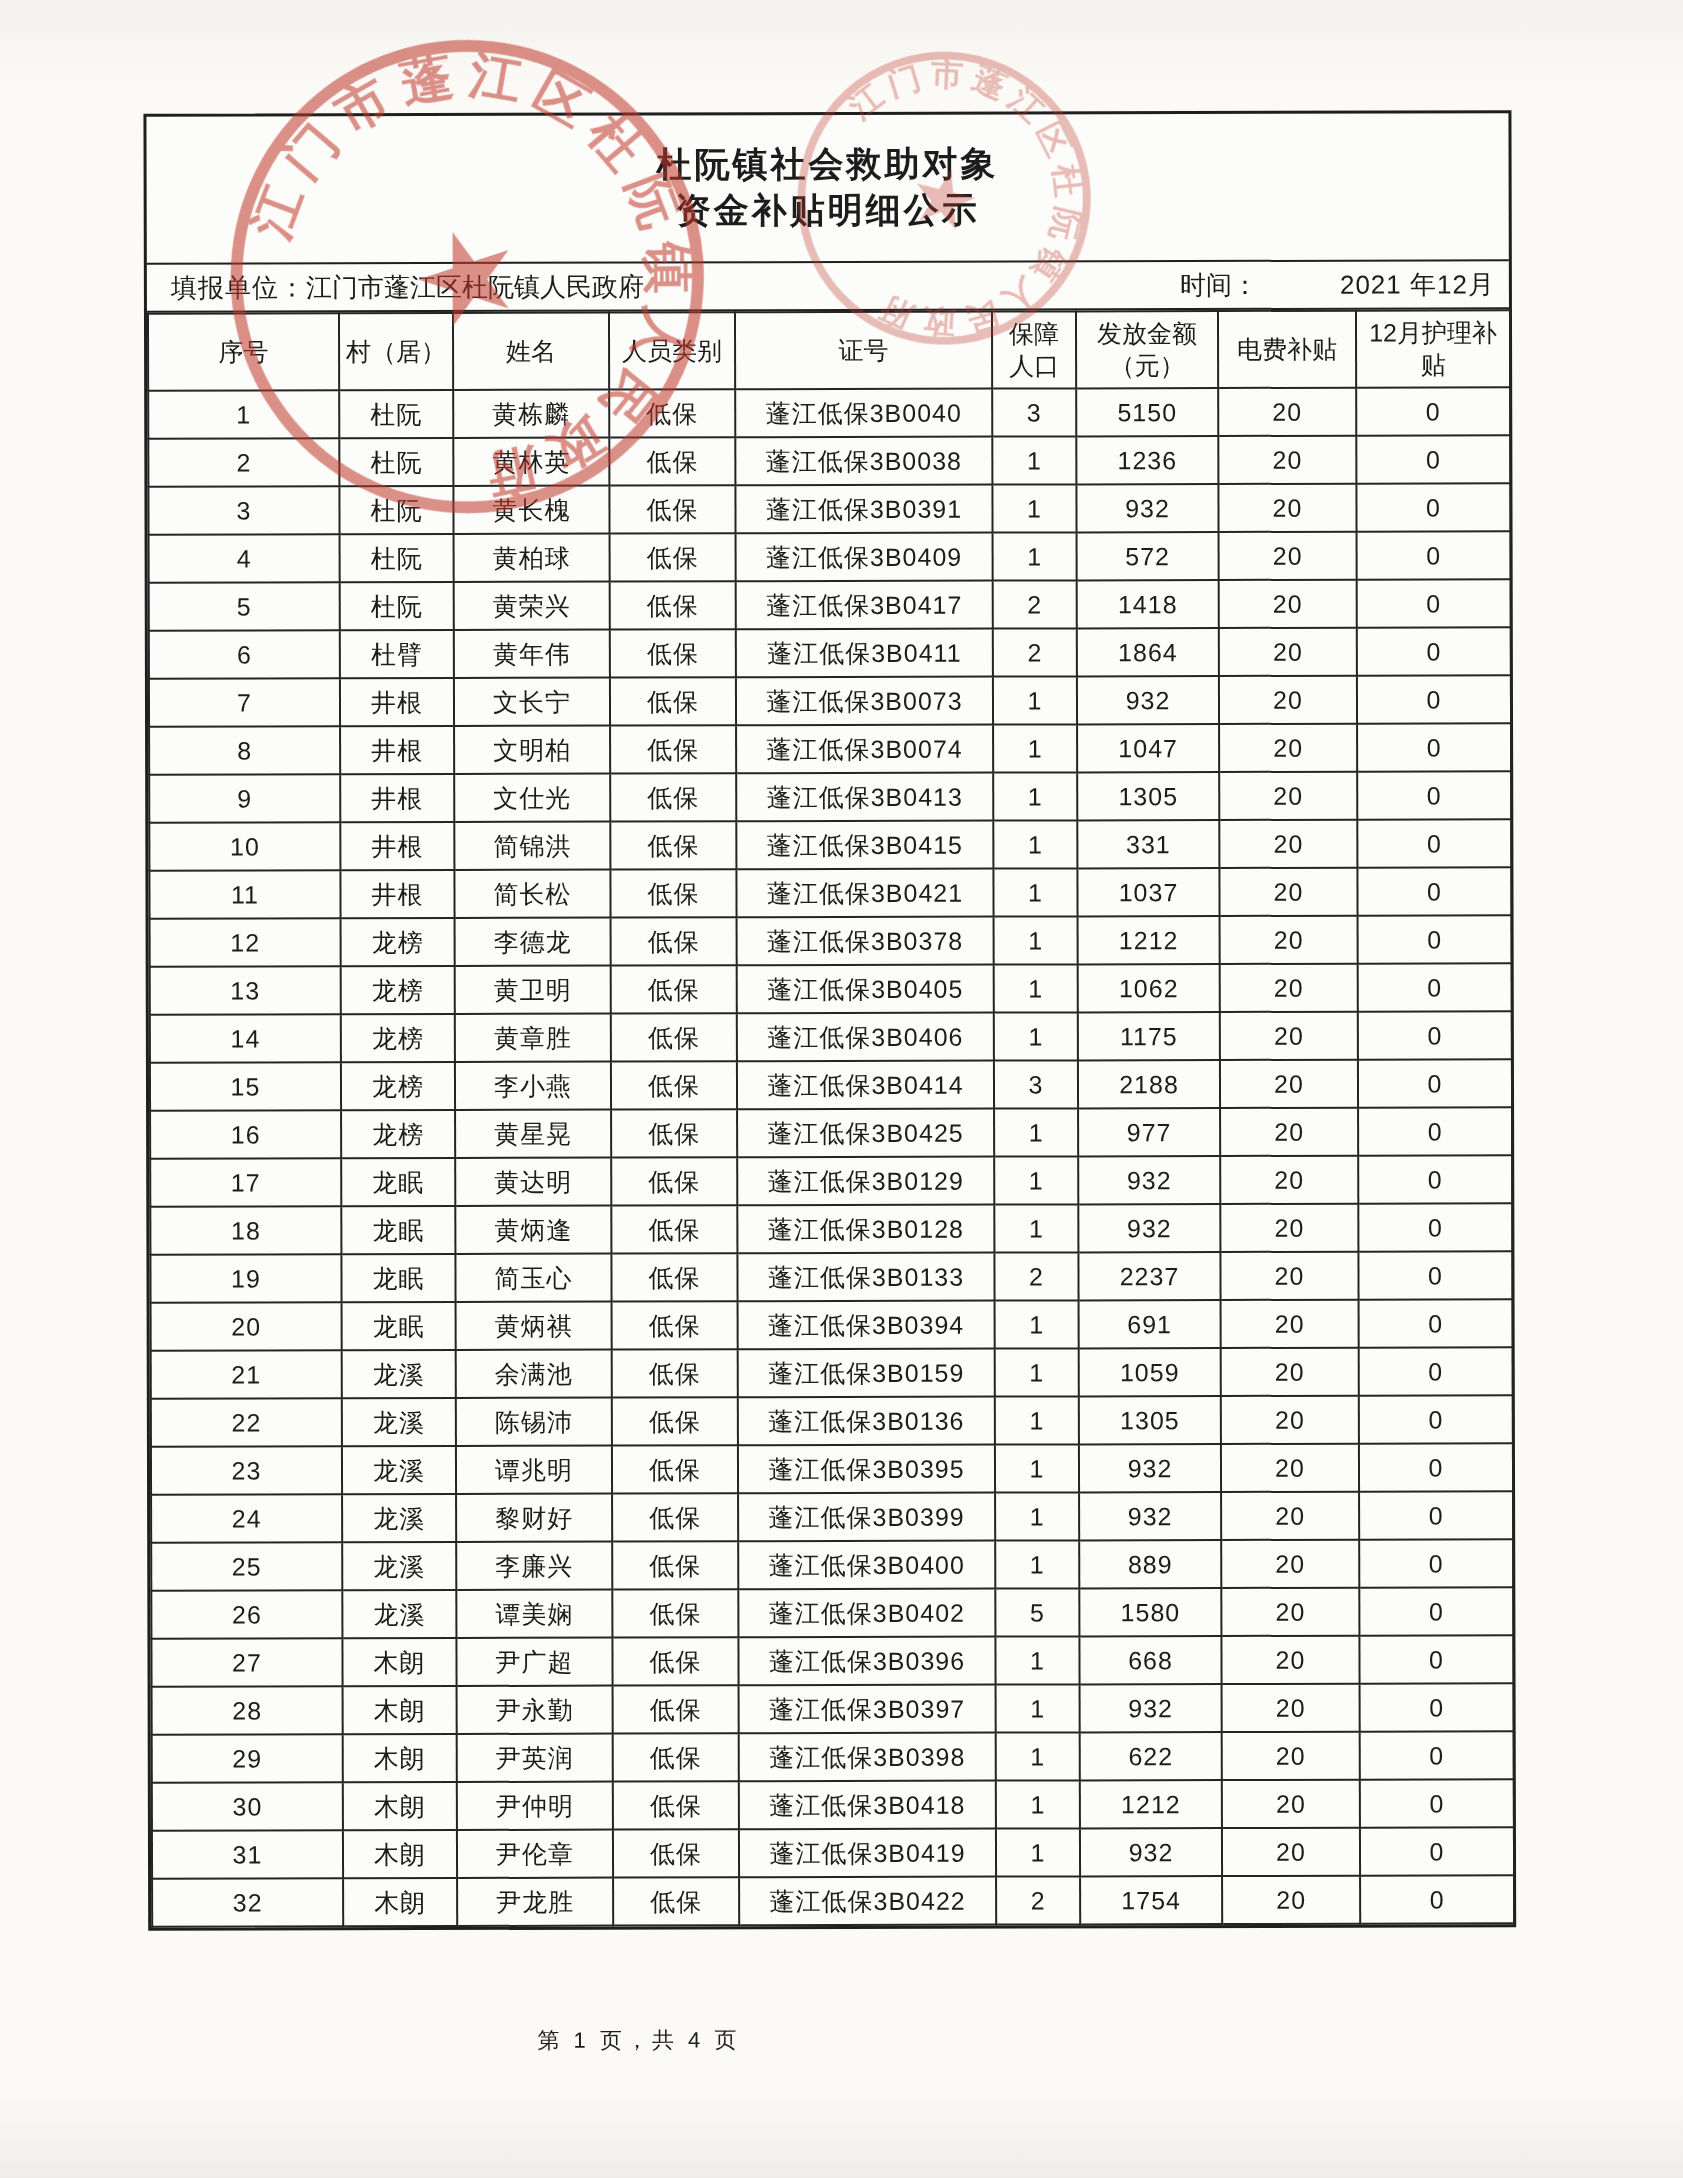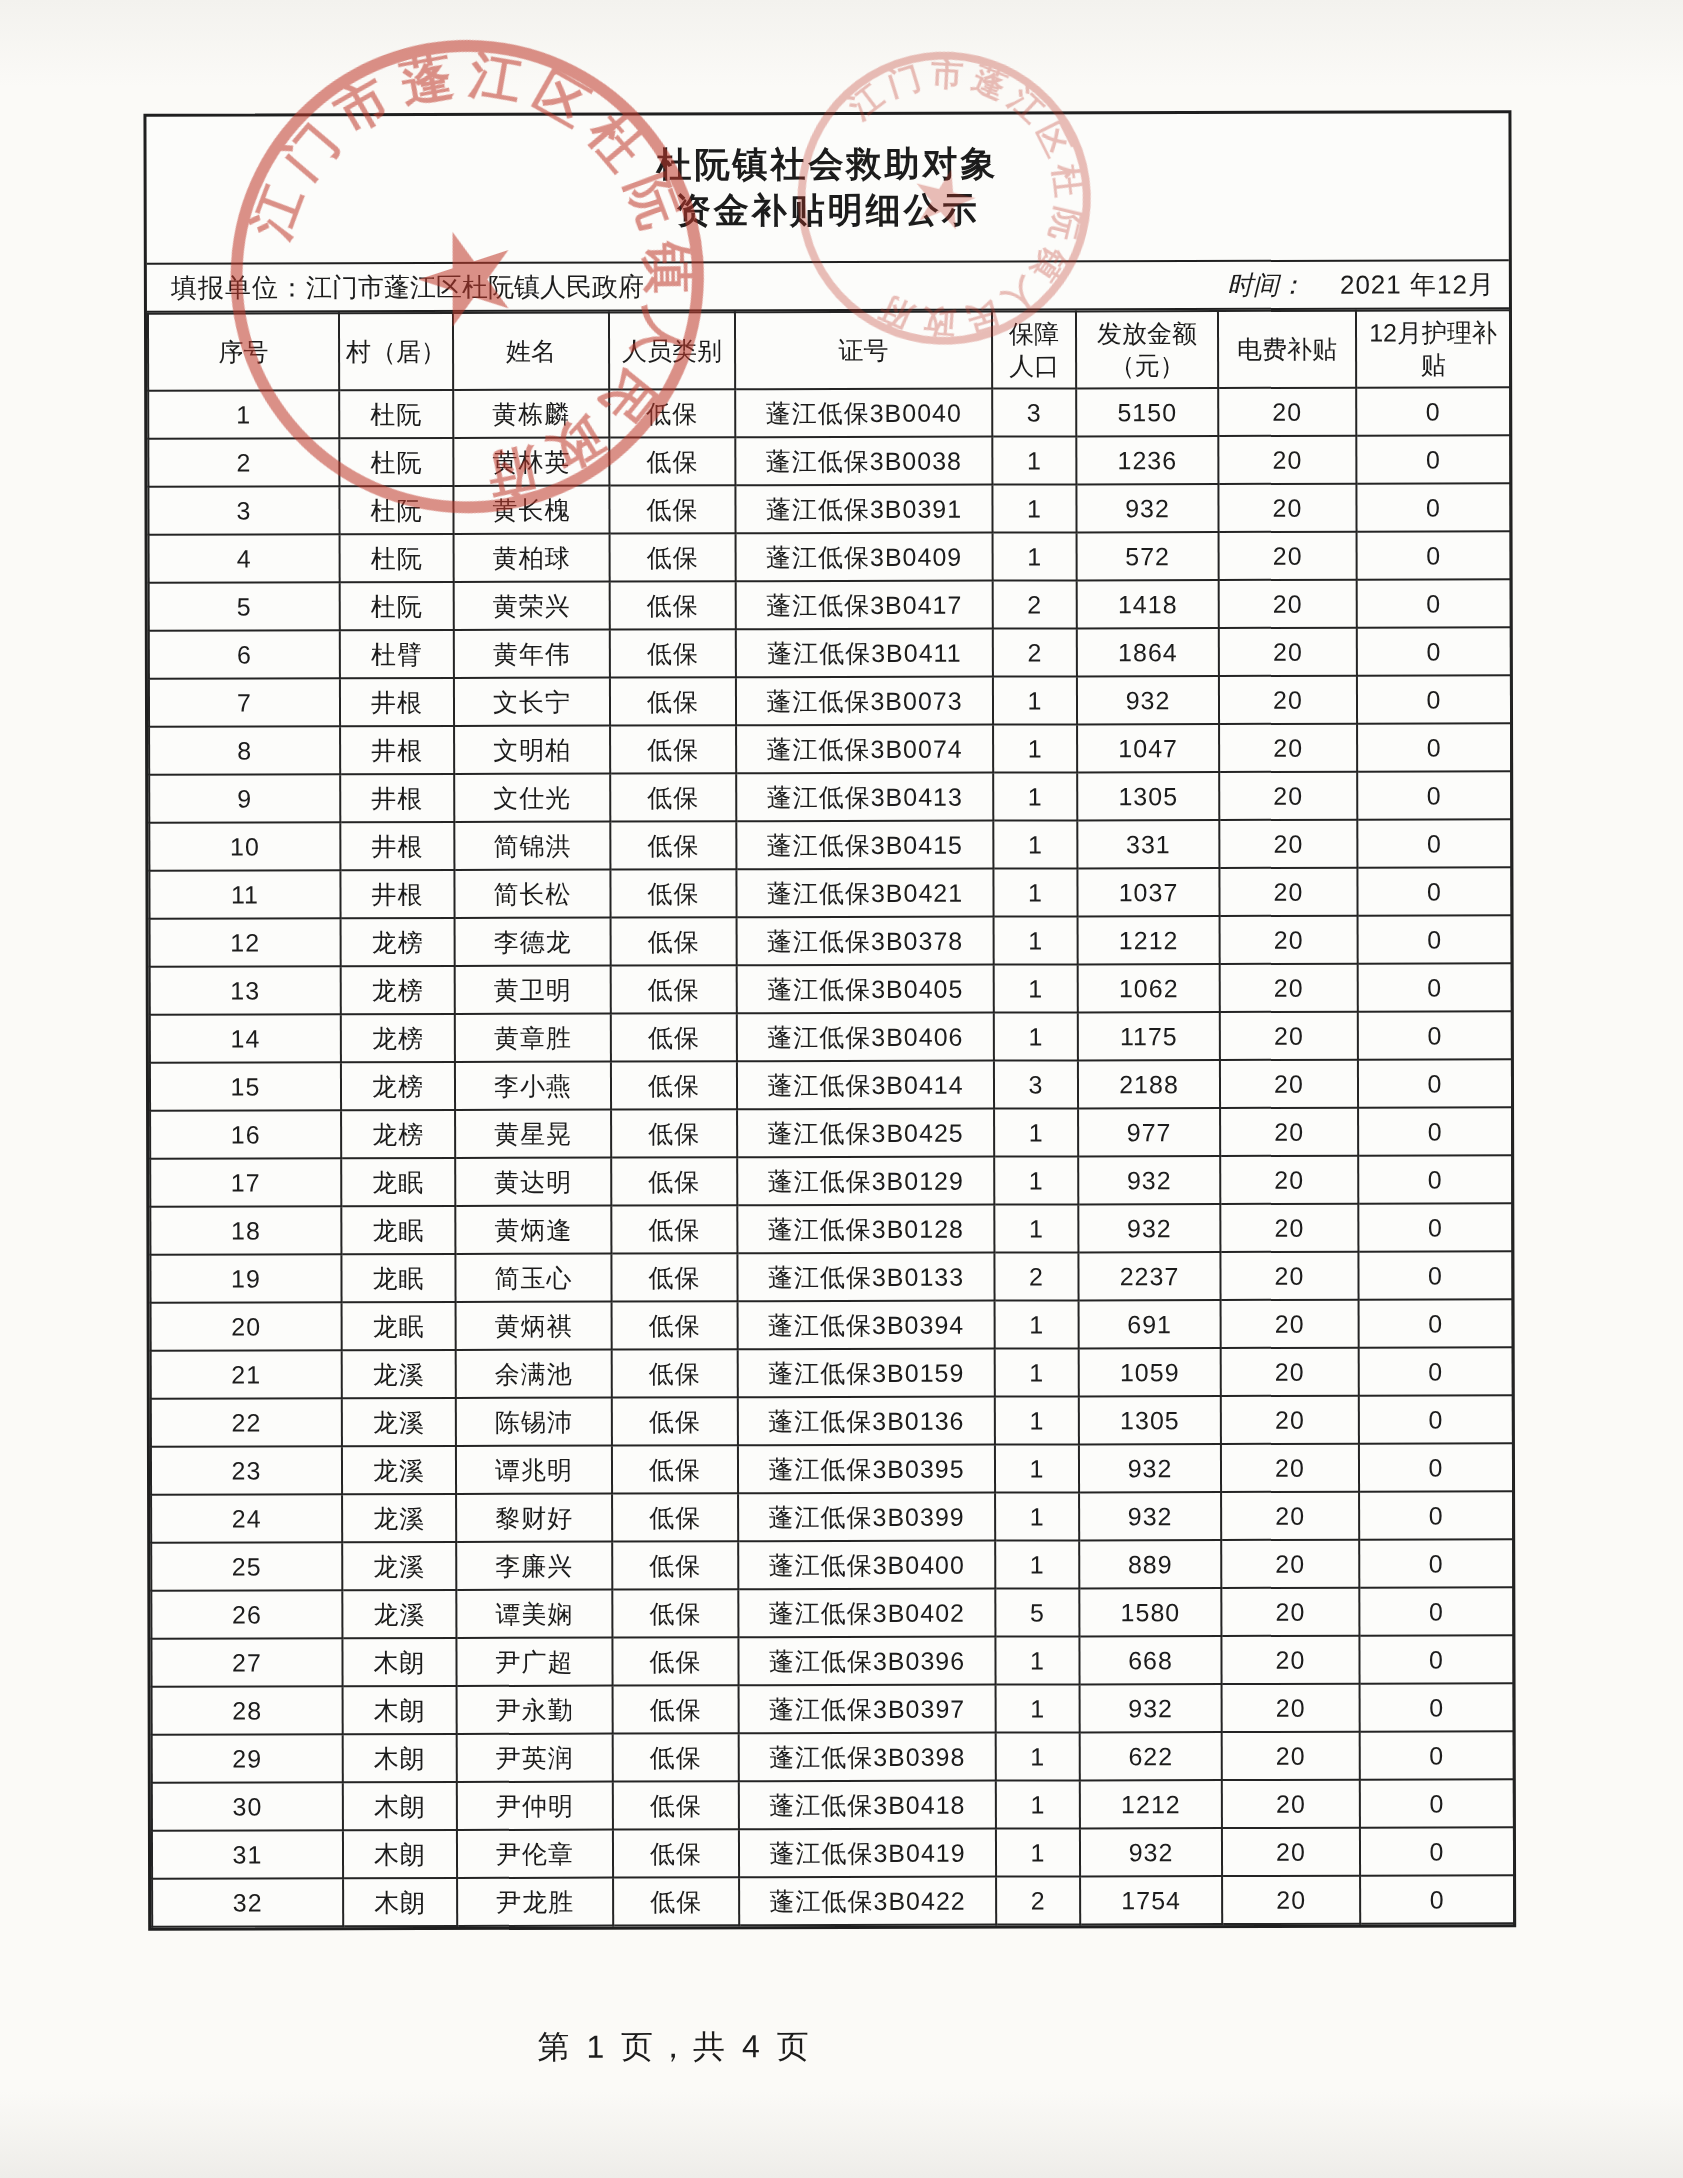--- a/index.html
+++ b/index.html
@@ -29,21 +29,21 @@
   }
   .title-line{
     font-size:35px;font-weight:700;letter-spacing:3px;line-height:46px;
   }
   .meta-row{
     position:relative;height:46px;border-bottom:2px solid #1f1f1f;
     font-size:26px;line-height:46px;
   }
   .meta-left{position:absolute;left:12px;top:0;white-space:nowrap;}
   .meta-left .lbl{letter-spacing:1px;margin-left:12px;}
-  .meta-time-label{position:absolute;left:1080px;top:0;font-style:italic;}
+  .meta-time-label{position:absolute;left:1033px;top:0;}
   .meta-time-value{position:absolute;left:1193px;top:0;letter-spacing:1px;}
   table.grid{
     width:100%;
     border-collapse:collapse;
     table-layout:fixed;
   }
   table.grid th, table.grid td{
     border:2px solid #242424;
     text-align:center;
     vertical-align:middle;
@@ -65,21 +65,21 @@
   col.c-village{width:114px;}
   col.c-name{width:156px;}
   col.c-category{width:126px;}
   col.c-cert{width:257px;}
   col.c-pop{width:84px;}
   col.c-amount{width:142px;}
   col.c-electric{width:138px;}
   col.c-nursing{width:154px;}
   .footer{
     position:absolute;left:535px;top:2025px;
-    font-size:32px;letter-spacing:4px;
+    font-size:22px;letter-spacing:4px;
   }
   .seal{position:absolute;pointer-events:none;}
   .seal-left{left:220px;top:26px;width:500px;height:500px;opacity:0.55;transform:rotate(-18deg);filter:blur(0.4px);}
   .seal-right{left:788px;top:40px;width:317px;height:317px;opacity:0.32;transform:rotate(14deg);filter:blur(0.5px);}
 </style>
 </head>
 <body>
 
 <div class="sheet">
 

